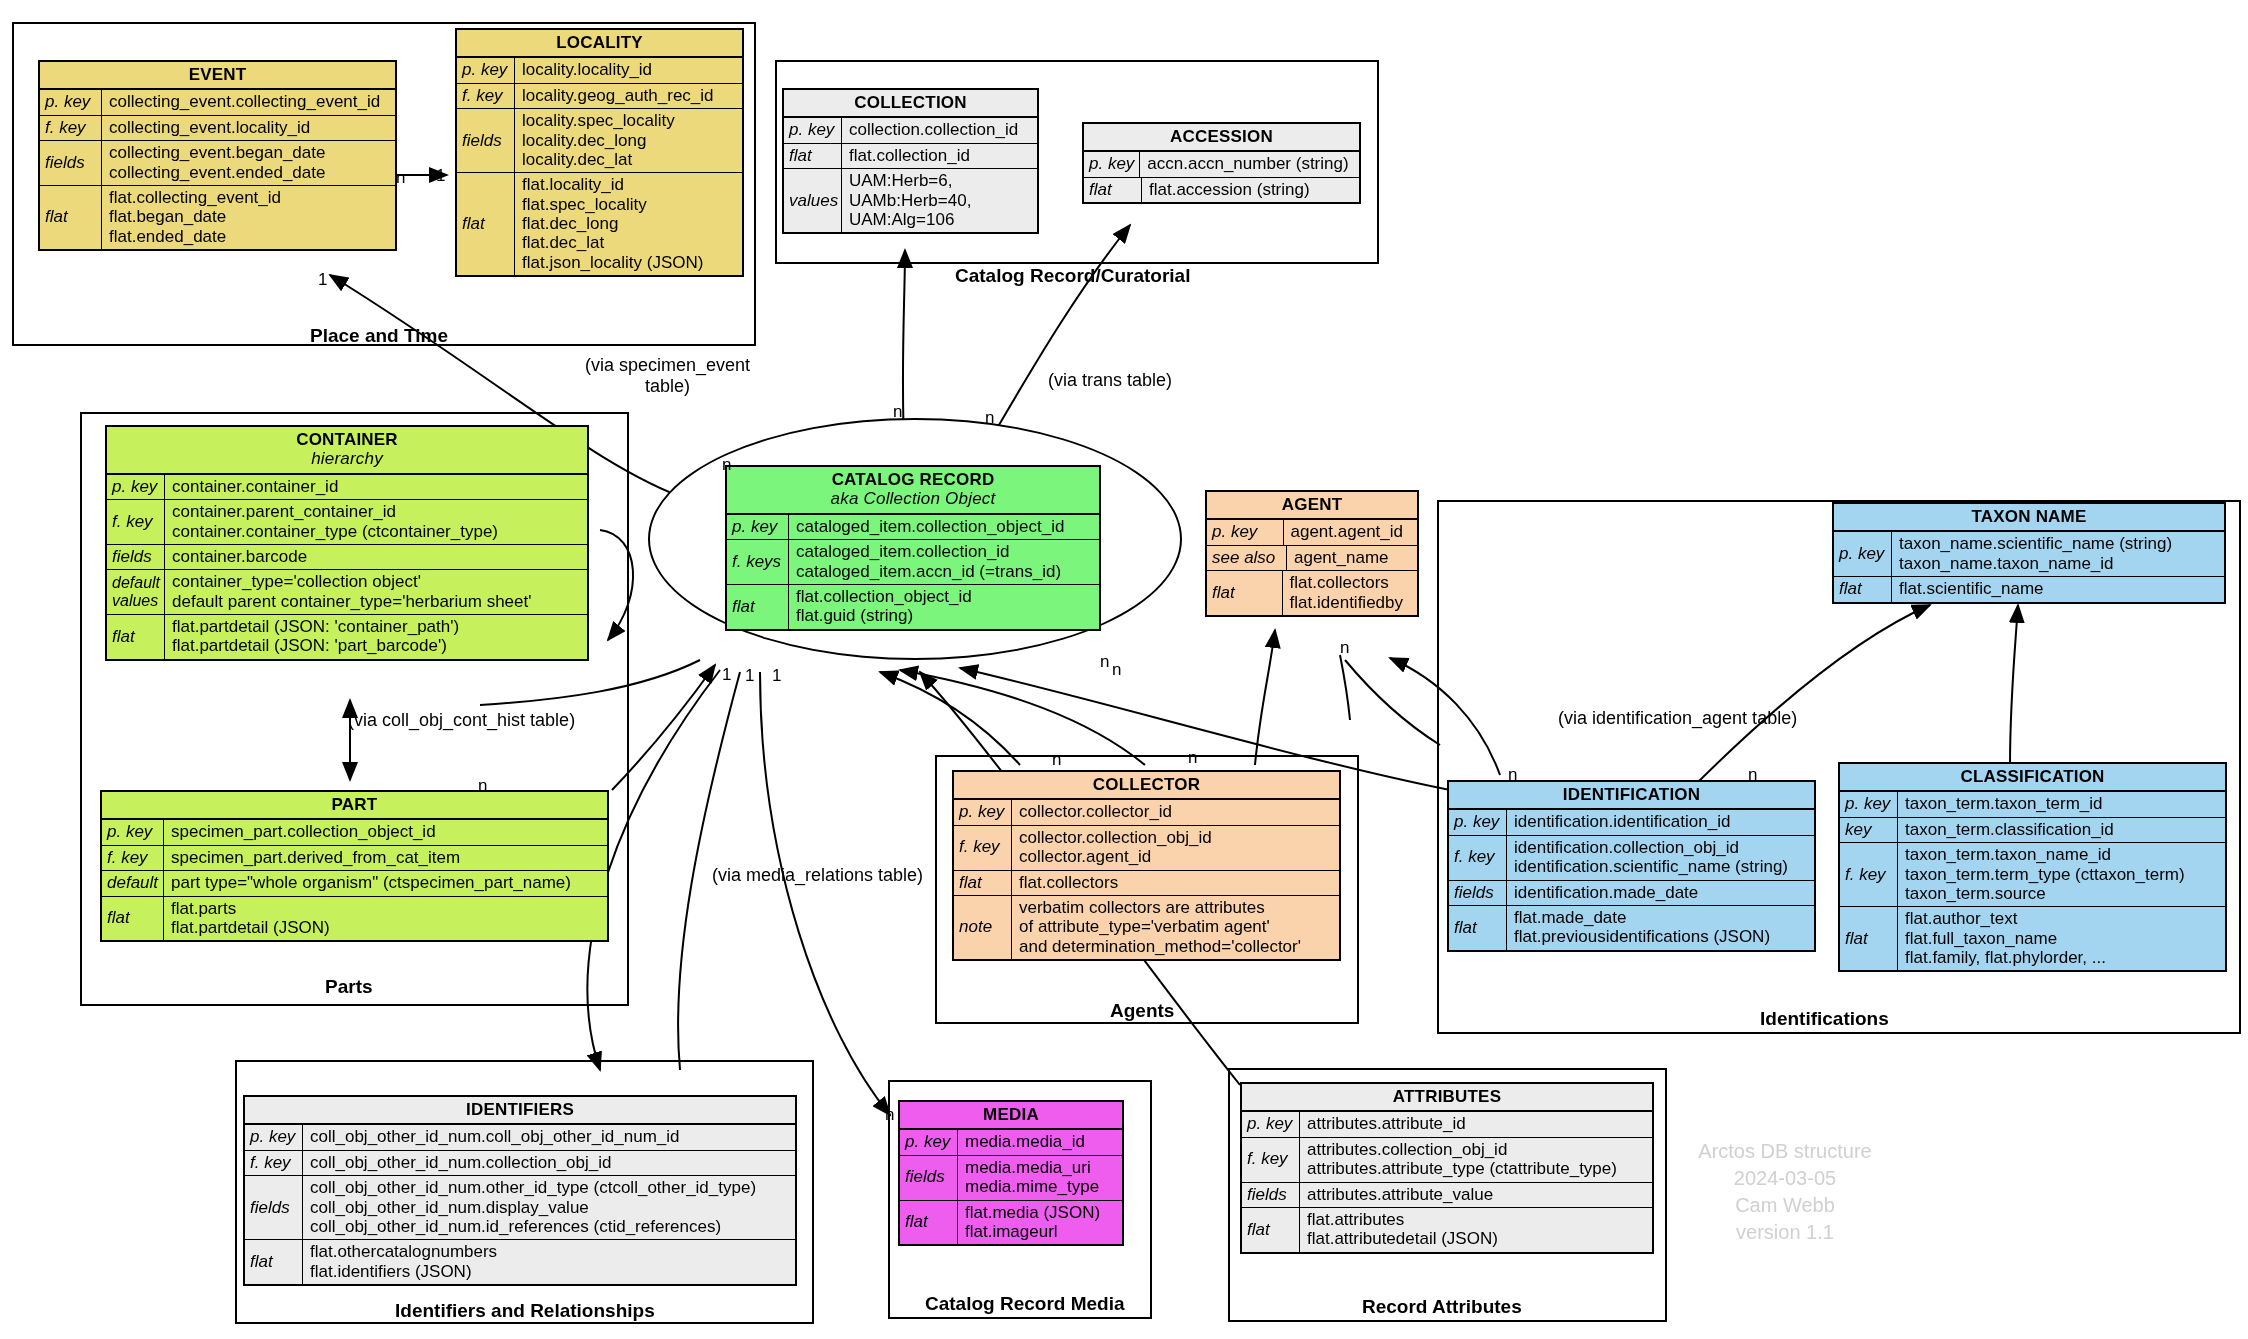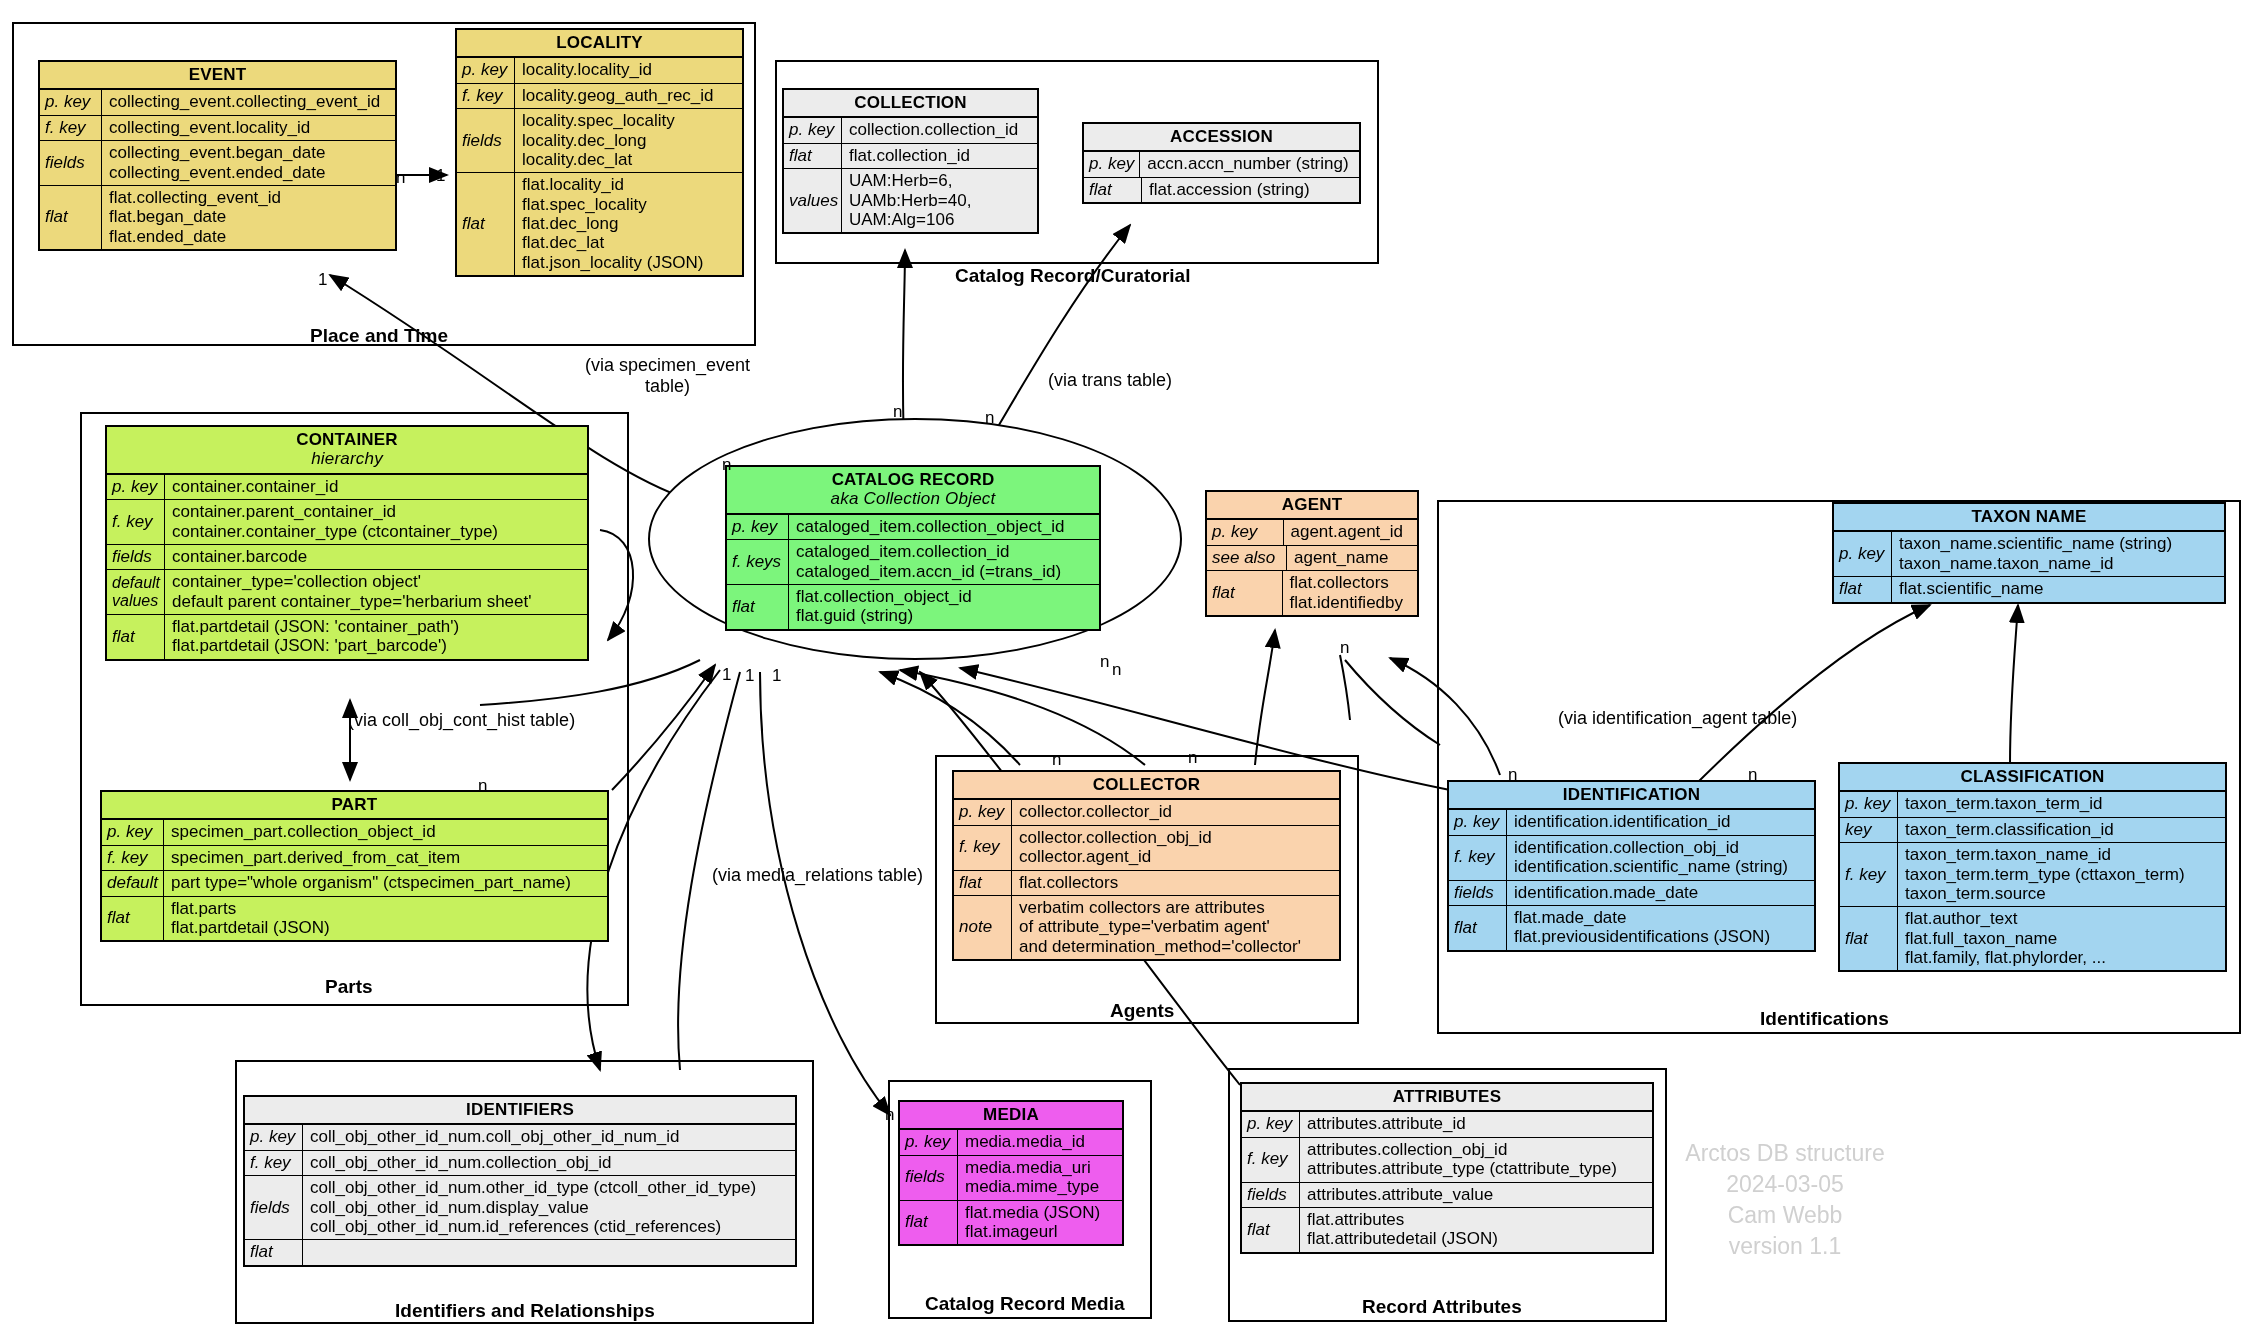--- a/index.html
+++ b/index.html
@@ -111,21 +111,21 @@
     text-align:center;
   }
   .card{
     position:absolute;
     font-size:17px;
     color:#000;
     z-index:5;
   }
   .watermark{
     position:absolute;
-    font-size:23px;
+    font-size:20px;
     color:#d0d0d0;
     text-align:center;
     line-height:1.35;
     z-index:5;
   }
   .watermark span{display:block;}
 </style>
 </head>
 <body>
 
@@ -561,20 +561,24 @@
     <div class="row">
         <div class="k" style="width:58px">fields</div>
         <div class="v">
           <span>coll_obj_other_id_num.other_id_type (ctcoll_other_id_type)</span>
           <span>coll_obj_other_id_num.display_value</span>
           <span>coll_obj_other_id_num.id_references (ctid_references)</span>
         </div>
       </div>
     <div class="row">
         <div class="k" style="width:58px">flat</div>
+        <div class="v">
+          <span>flat.othercatalognumbers</span>
+          <span>flat.identifiers (JSON)</span>
+        </div>
       </div>
   </div>
 
   <div class="tbl t-magenta" style="left:898px;top:1100px;width:222px;">
     <div class="title">MEDIA</div>
     <div class="row">
         <div class="k" style="width:58px">p. key</div>
         <div class="v">
           <span>media.media_id</span>
         </div>

